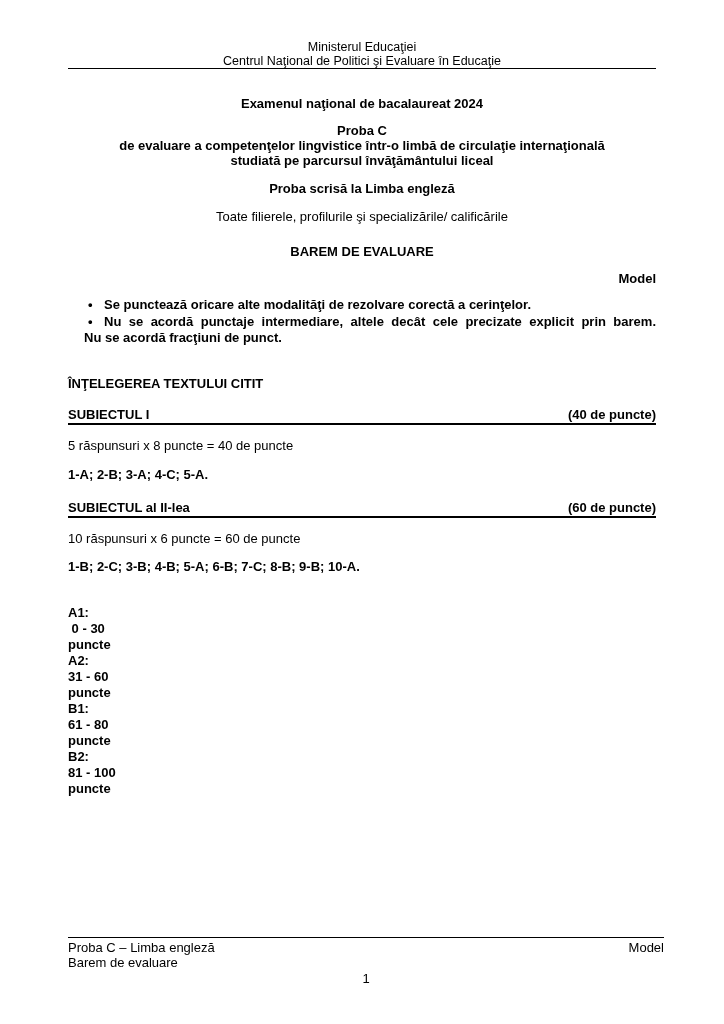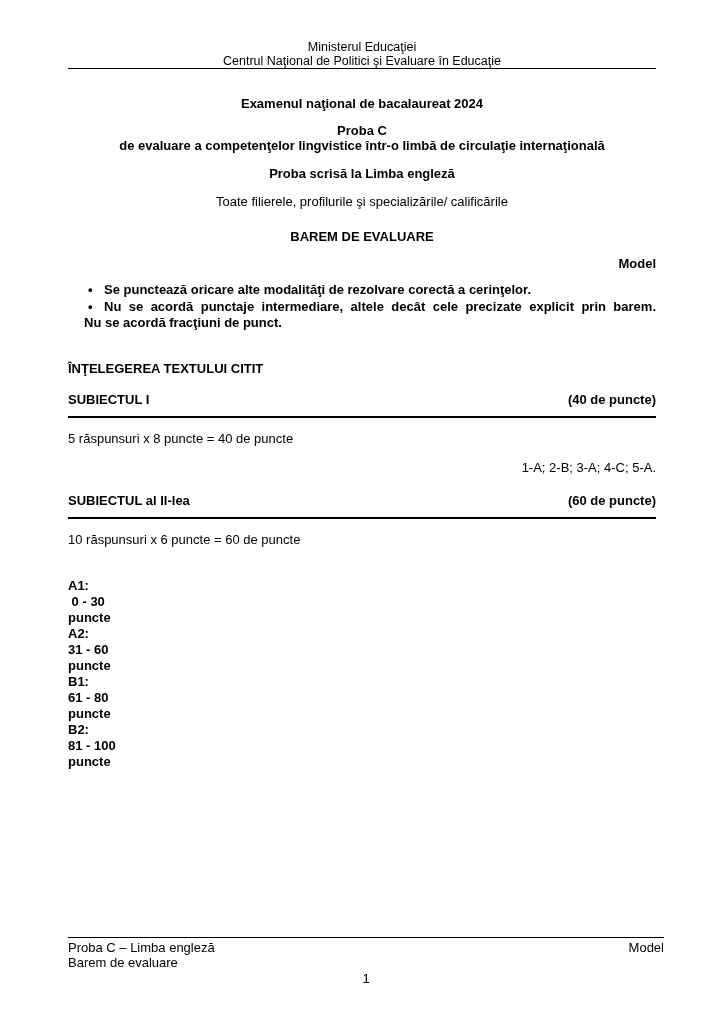--- a/index.html
+++ b/index.html
@@ -40,26 +40,26 @@
   .justify-last { text-align: justify; text-align-last: justify; }
   .note-cont { margin-left: 16px; }
 
   .section-title { margin-top: 29px; font-weight: bold; }
 
   .subject-row {
     display: flex;
     justify-content: space-between;
     font-weight: bold;
     border-bottom: 2px solid #000;
-    padding-bottom: 9px;
+    padding-bottom: 1px;
   }
   .subject-row.first  { margin-top: 16px; }
   .subject-row.second { margin-top: 18px; }
   .formula { padding-top: 13px; }
-  .answers { font-weight: normal; text-align: right; }
+  .answers { font-weight: bold; }
   .answers.a1 { margin-top: 14px; }
   .answers.a2 { margin-top: 13px; }
 
   .levels-intro { margin-top: 42px; font-weight: bold; }
   .levels-table { margin-top: 31px; font-weight: bold; line-height: 16px; }
   .lvl-row { display: flex; flex-direction: column; }
   .lvl-label { flex: none; width: 34px; }
   .lvl-range { flex: none; width: 61px; white-space: pre; }
 
   .page-footer {
@@ -82,20 +82,21 @@
   <div class="doc-header">
     <div>Ministerul Educaţiei</div>
     <div>Centrul Naţional de Politici şi Evaluare în Educaţie</div>
   </div>
 
   <div class="title-exam">Examenul naţional de bacalaureat 2024</div>
 
   <div class="title-proba">
     <div>Proba C</div>
     <div>de evaluare a competenţelor lingvistice într-o limbă de circulaţie internaţională</div>
+    <div>studiată pe parcursul învăţământului liceal</div>
   </div>
 
   <div class="title-written">Proba scrisă la Limba engleză</div>
 
   <div class="title-tracks">Toate filierele, profilurile şi specializările/ calificările</div>
 
   <div class="title-barem">BAREM DE EVALUARE</div>
 
   <div class="model-line">Model</div>
 
@@ -118,20 +119,21 @@
     <span>(40 de puncte)</span>
   </div>
   <div class="formula">5 răspunsuri x 8 puncte = 40 de puncte</div>
   <div class="answers a1">1-A; 2-B; 3-A; 4-C; 5-A.</div>
 
   <div class="subject-row second">
     <span>SUBIECTUL al II-lea</span>
     <span>(60 de puncte)</span>
   </div>
   <div class="formula">10 răspunsuri x 6 puncte = 60 de puncte</div>
+  <div class="answers a2">1-B; 2-C; 3-B; 4-B; 5-A; 6-B; 7-C; 8-B; 9-B; 10-A.</div>
 
 
   <div class="levels-table">
     <div class="lvl-row">
       <span class="lvl-label">A1:</span>
       <span class="lvl-range"> 0 - 30</span>
       <span class="lvl-unit">puncte</span>
     </div>
     <div class="lvl-row">
       <span class="lvl-label">A2:</span>

